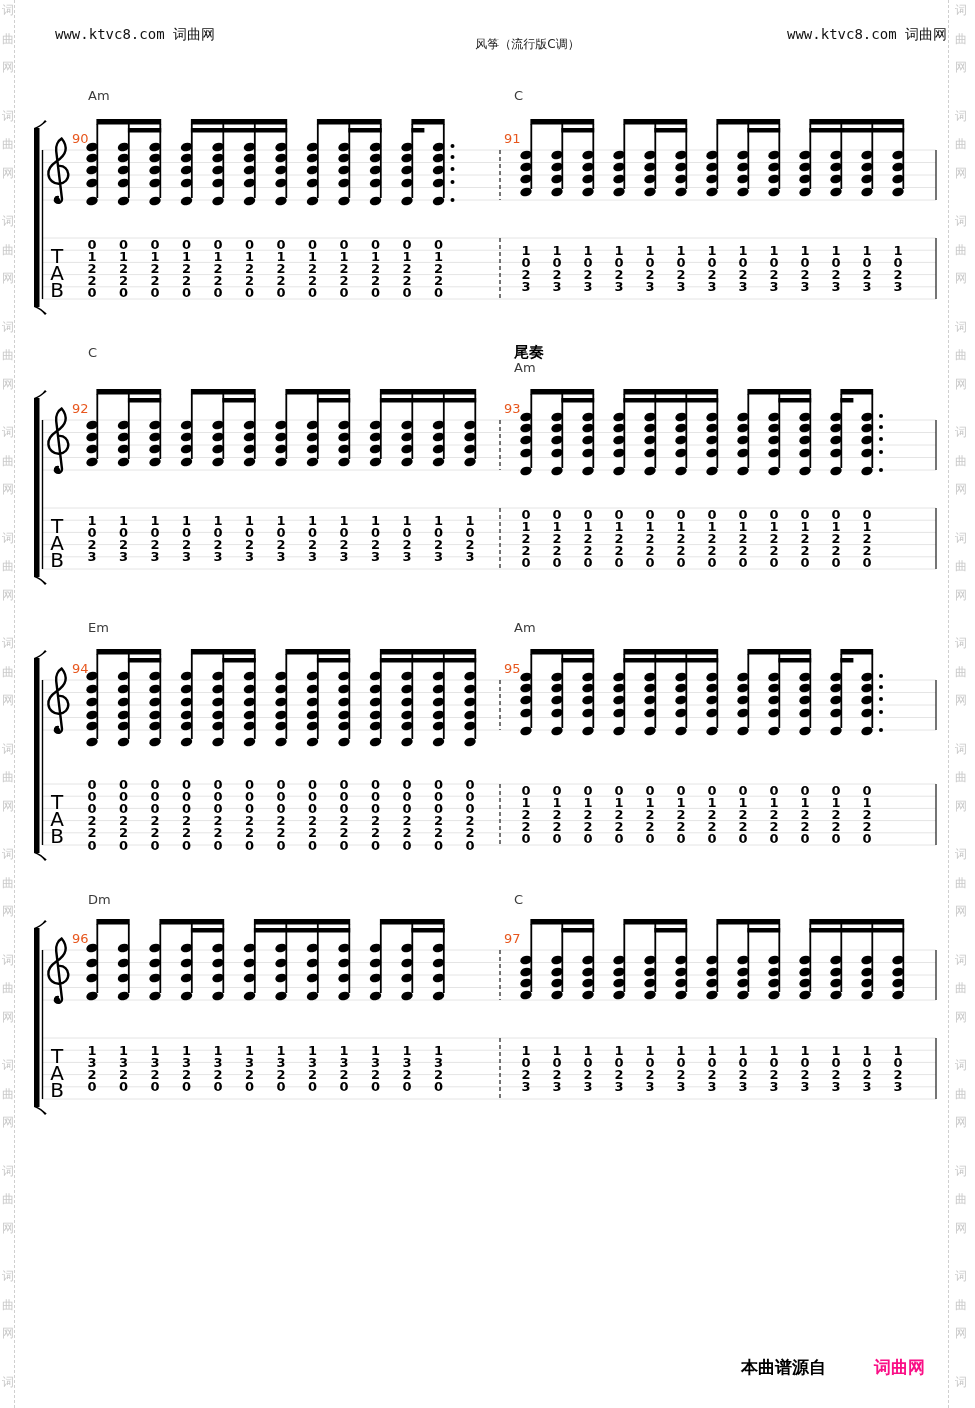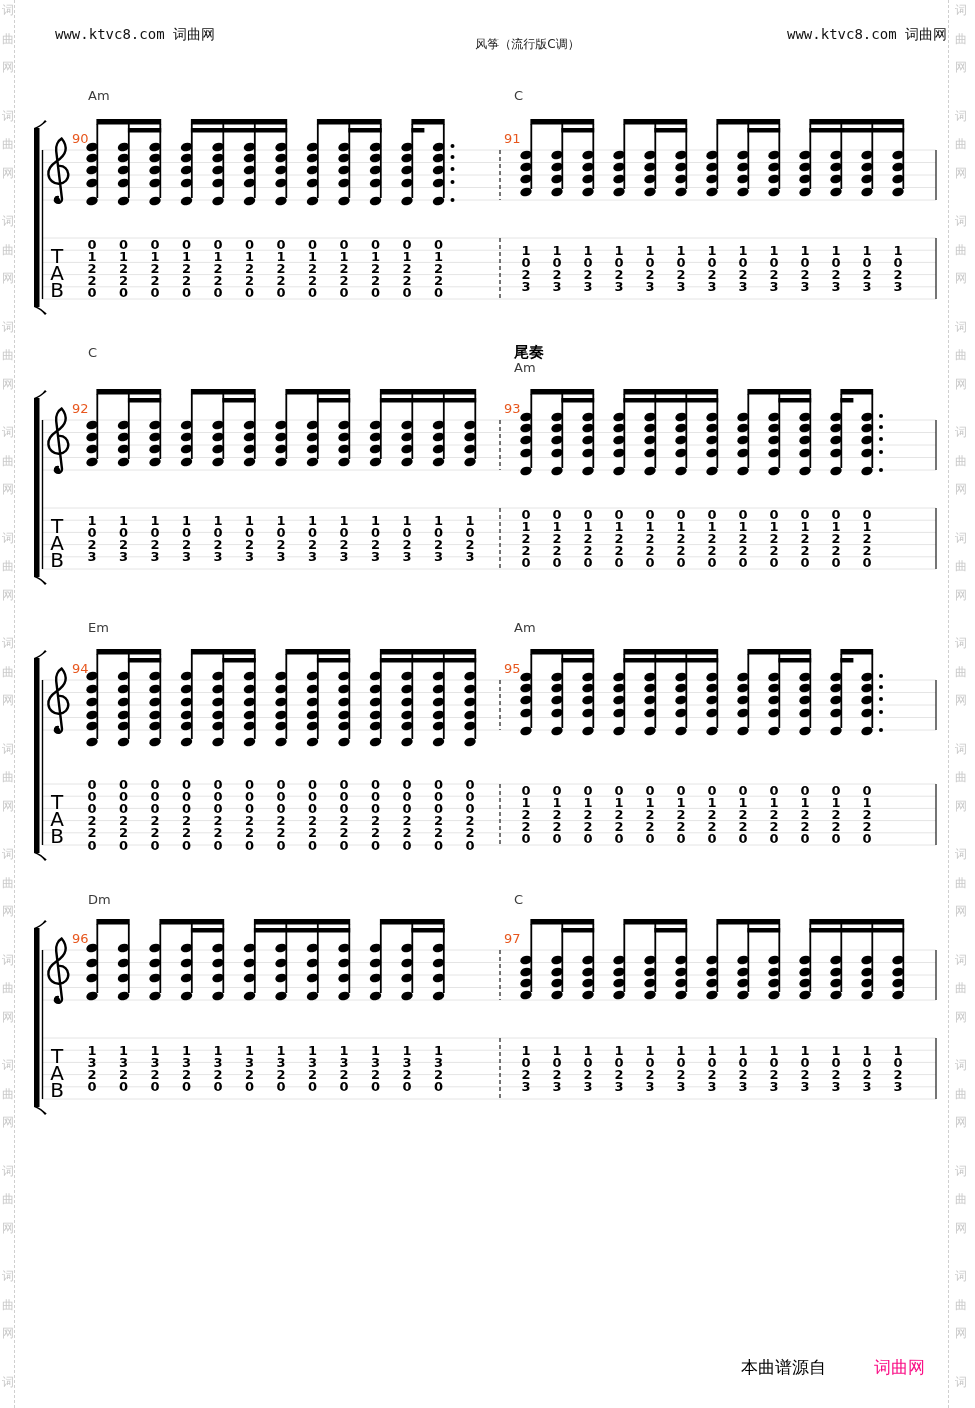--- a/index.html
+++ b/index.html
@@ -13,21 +13,21 @@
   #hdr-left,#hdr-right{position:absolute;top:26px;font-family:"DejaVu Sans Mono",monospace;
         font-size:14px;color:#111;white-space:nowrap;}
   #hdr-left{left:55px;}
   #hdr-right{right:28px;}
   #title{position:absolute;top:36px;left:0;width:100%;text-align:center;
         font-size:12px;color:#222;margin-left:40px;}
   #sheet-svg{position:absolute;left:0;top:0;}
   #sheet-svg text{font-family:"DejaVu Sans",sans-serif;}
   #page-num{position:absolute;top:1344px;left:0;width:100%;text-align:center;
         font-family:"DejaVu Serif",serif;font-size:12px;color:#4a4a4a;}
-  #footer-right{position:absolute;top:1356px;left:741px;font-size:17px;font-weight:normal;
+  #footer-right{position:absolute;top:1356px;left:741px;font-size:17px;font-weight:bold;
         color:#000;white-space:nowrap;}
   #footer-brand{margin-left:48px;color:var(--pink,#fa0f86);}
 </style>
 </head>
 <body>
 
 <div id="page">
   <div class="dash" id="dash-left"></div>
   <div class="dash" id="dash-right"></div>
   <div class="wm-col" id="wm-left">

